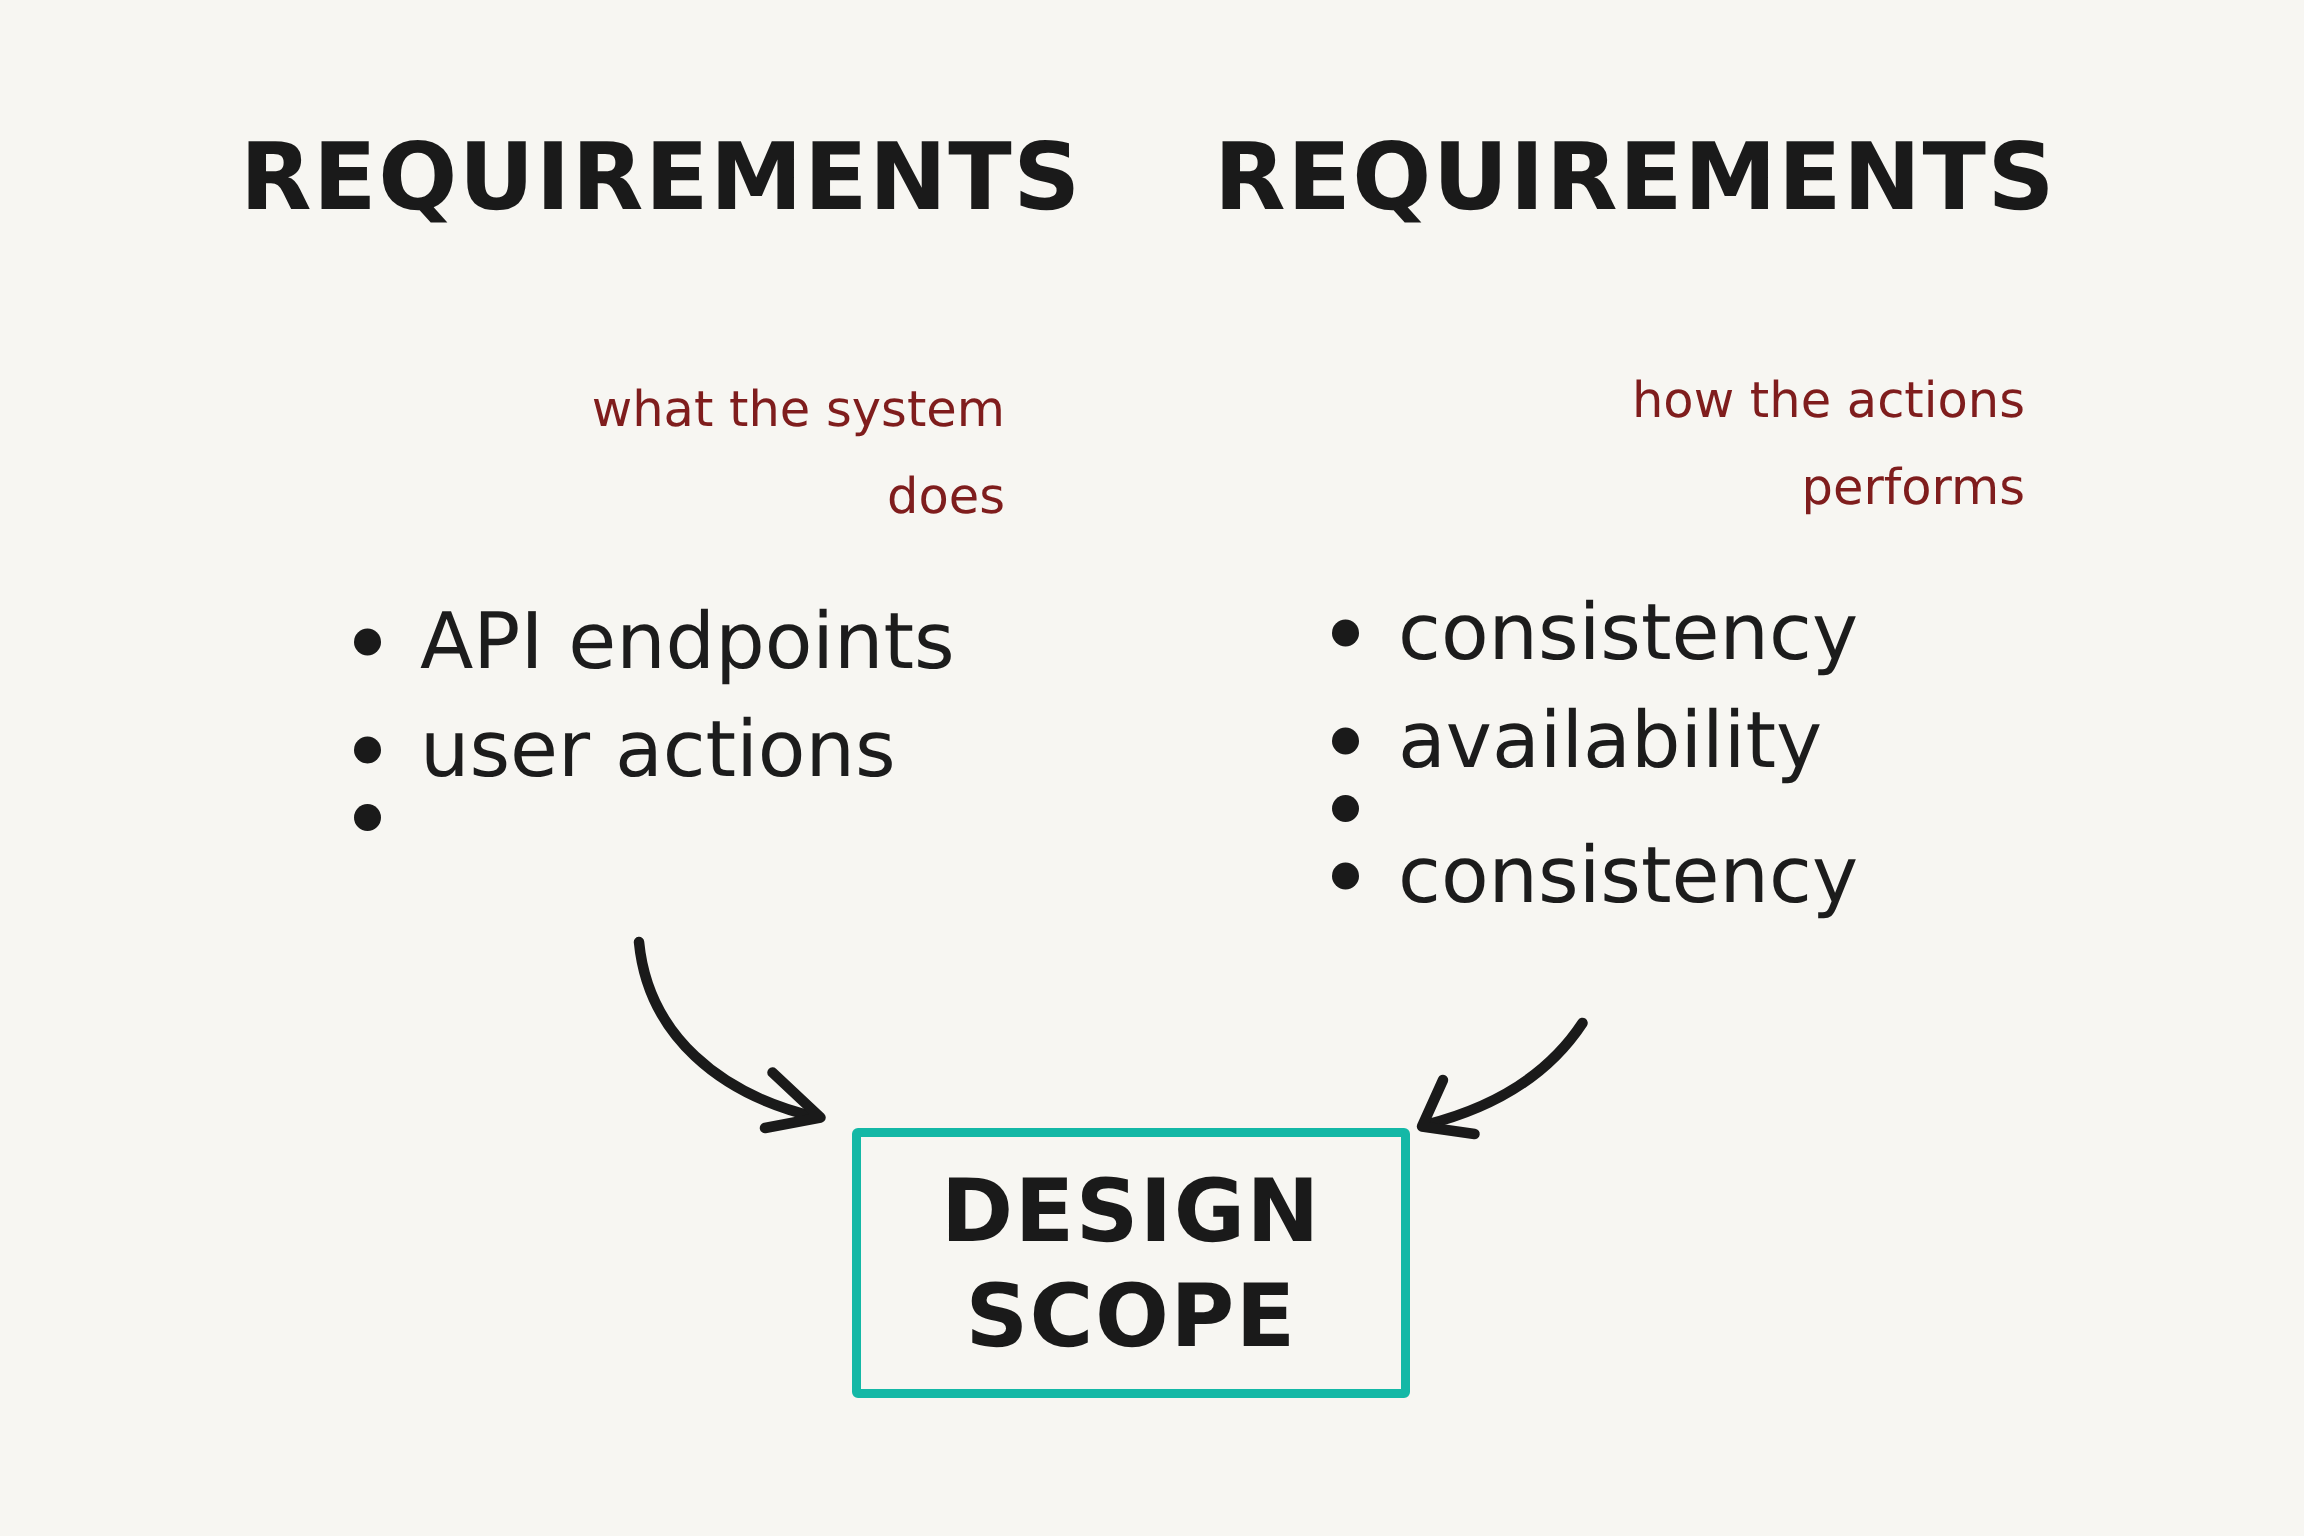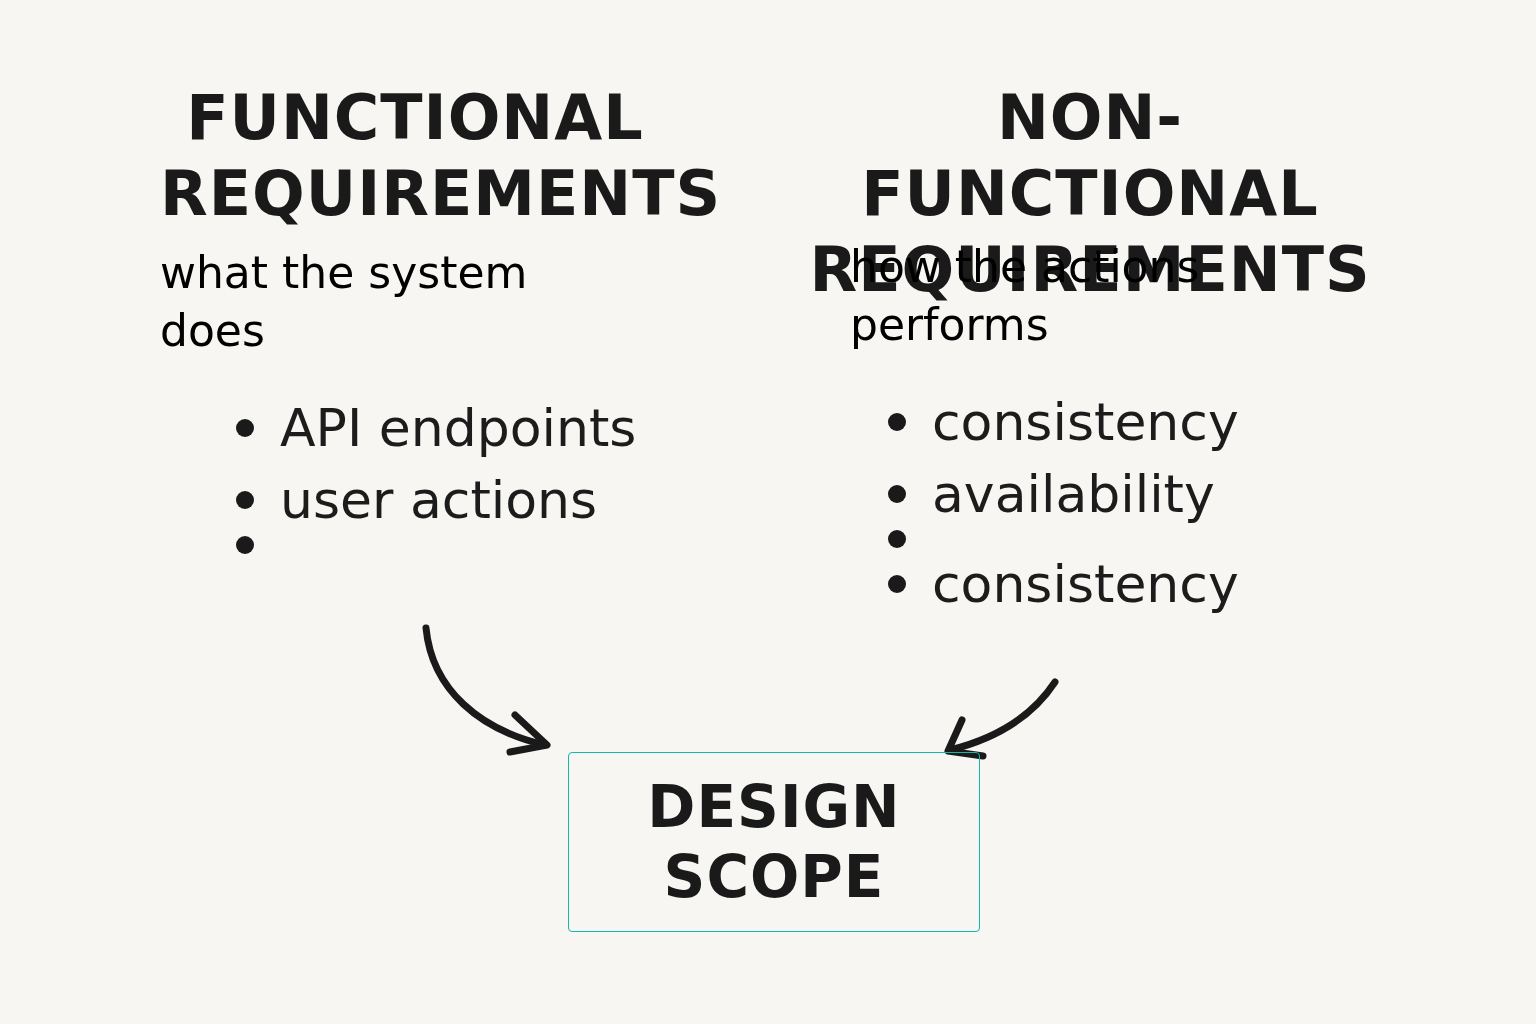--- a/index.html
+++ b/index.html
@@ -15,62 +15,61 @@
     position: absolute;
     font-weight: bold;
     font-size: 62px;
     line-height: 76px;
     text-align: center;
     letter-spacing: 1px;
     color: #1a1a1a;
   }
   .sub {
     position: absolute;
-    font-size: 44px;
+    font-size: 33px;
     line-height: 58px;
-    text-align: left;
-    color: #000000;
+    text-align: right;
+    color: #7f1d1d;
   }
   .list {
     position: absolute;
     font-size: 52px;
     line-height: 72px;
     margin: 0; padding: 0;
     list-style: none;
   }
   .list li { display: flex; align-items: center; }
   .bullet {
     display: inline-block;
     width: 18px; height: 18px;
     border-radius: 50%;
     background: #1a1a1a;
     margin-right: 26px;
   }
   .box {
     position: absolute;
     left: 568px; top: 752px;
-    width: 412px; height: 180px;
-    border: 1px solid #14b8a6;
+    width: 372px; height: 180px;
+    border: 6px solid #14b8a6;
     border-radius: 4px;
     box-sizing: border-box;
     display: flex; flex-direction: column;
     align-items: center; justify-content: center;
     font-weight: bold;
     font-size: 58px;
     line-height: 70px;
     color: #1a1a1a;
     letter-spacing: 1px;
   }
   svg.arrows { position: absolute; left: 0; top: 0; }
 </style>
 </head>
 <body>
 
 <div class="heading" style="left:160px; top:80px; width:510px;">
-  <div>FUNCTIONAL</div>
   <div>REQUIREMENTS</div>
 </div>
 <div class="sub" style="left:160px; top:244px; width:510px;">
   <div>what the system</div>
   <div>does</div>
 </div>
 <ul class="list" style="left:236px; top:392px;">
   <li>
       <span class="bullet"></span>
       <span>API endpoints</span>
@@ -78,21 +77,20 @@
   <li>
       <span class="bullet"></span>
       <span>user actions</span>
     </li>
   <li>
       <span class="bullet"></span>
     </li>
 </ul>
 
 <div class="heading" style="left:790px; top:80px; width:600px;">
-  <div>NON-FUNCTIONAL</div>
   <div>REQUIREMENTS</div>
 </div>
 <div class="sub" style="left:850px; top:238px; width:500px;">
   <div>how the actions</div>
   <div>performs</div>
 </div>
 <ul class="list" style="left:888px; top:386px;">
   <li>
       <span class="bullet"></span>
       <span>consistency</span>

